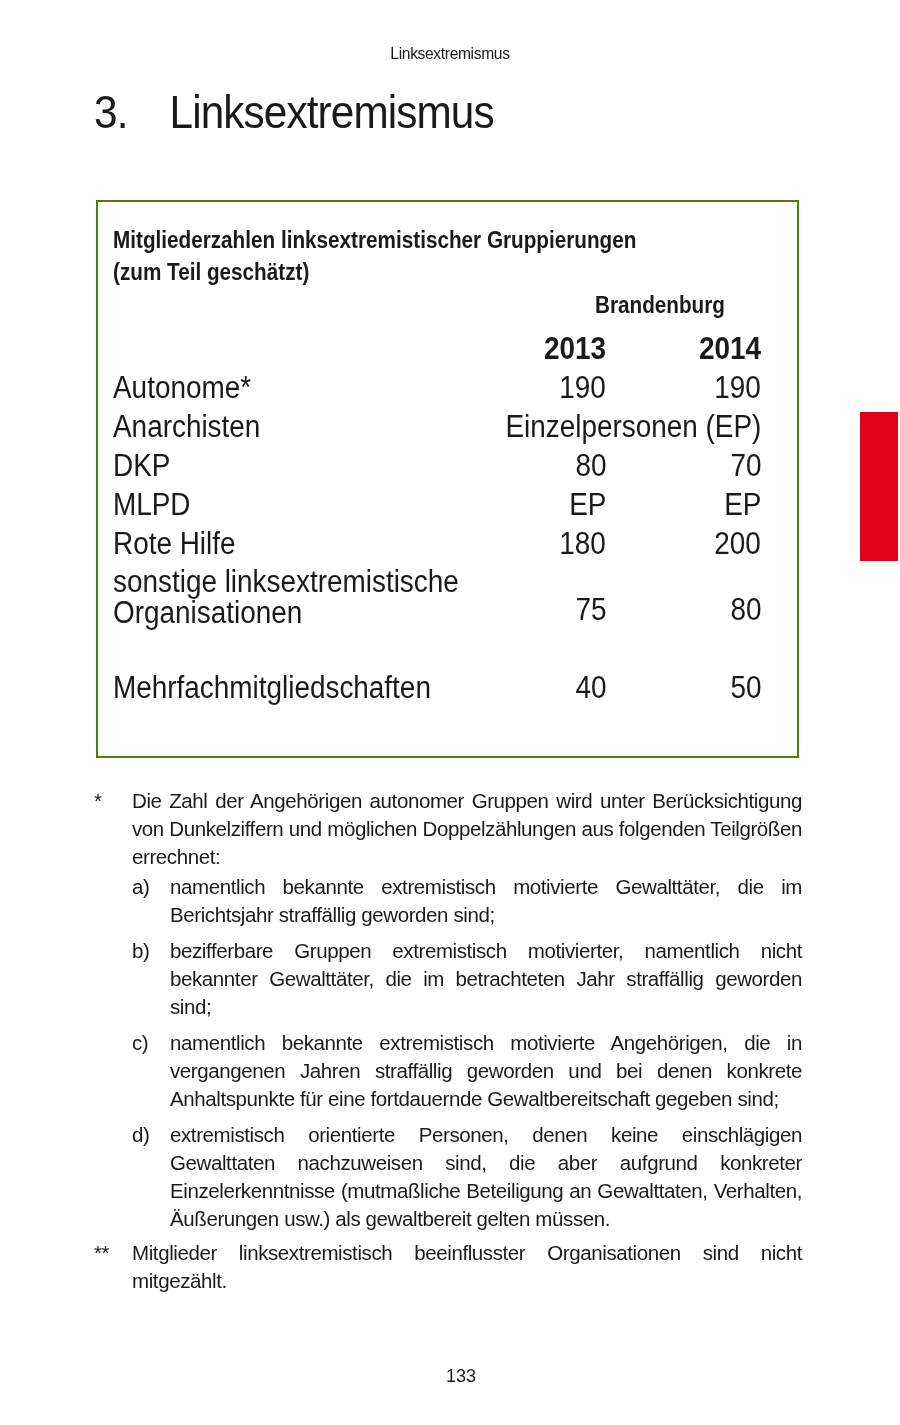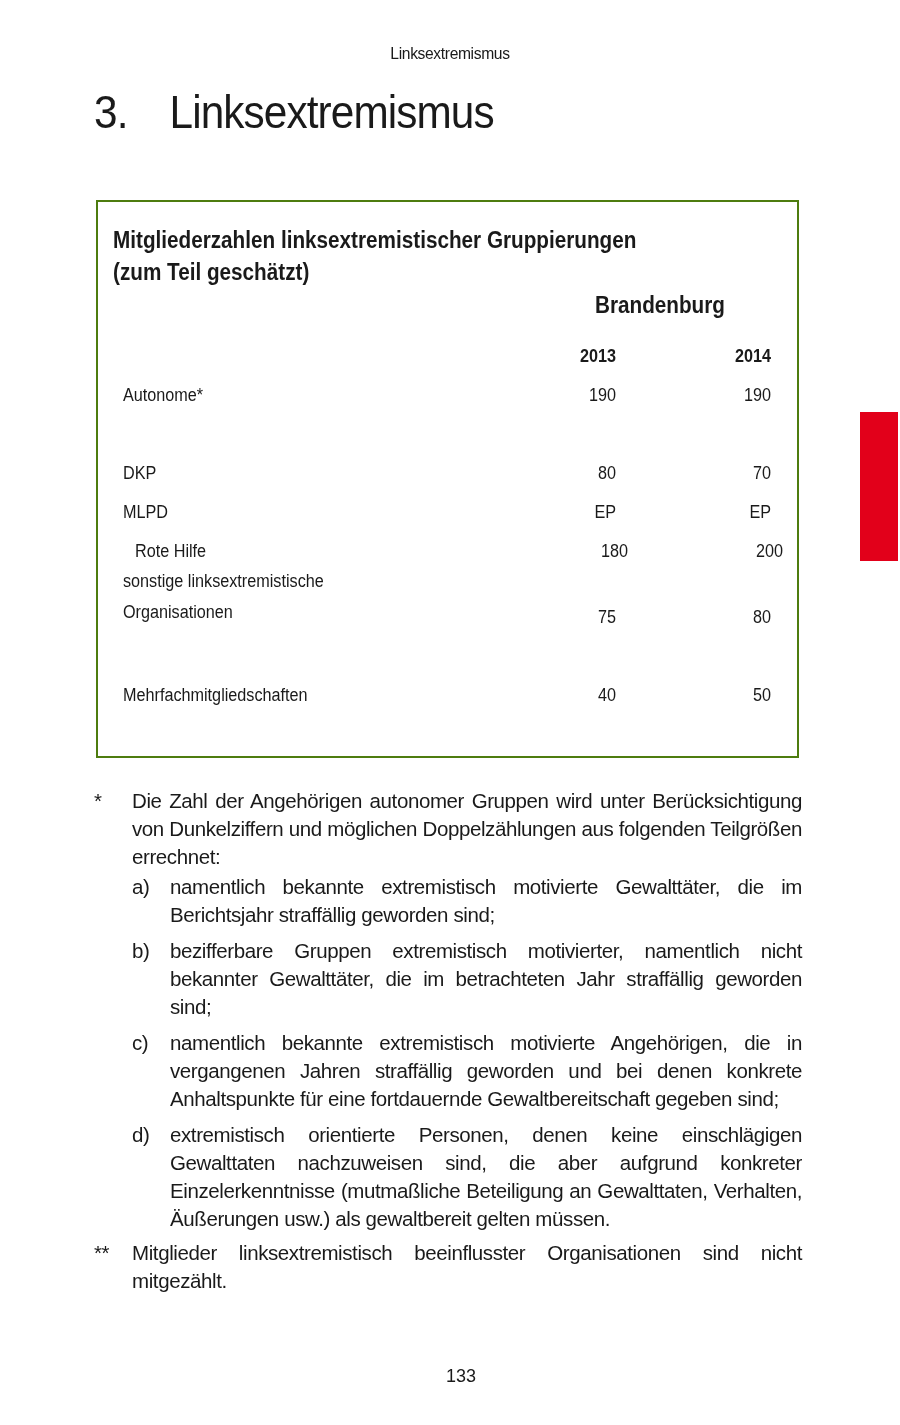--- a/index.html
+++ b/index.html
@@ -25,21 +25,21 @@
     }
     .table-title {
       position: absolute; left: 15px; top: 22px; font-size: 23px; font-weight: bold; line-height: 32px;
       transform-origin: left; transform: scaleX(0.9); white-space: nowrap;
     }
     .region-header {
       position: absolute; left: 462px; width: 200px; top: 90px; text-align: center;
       font-size: 23px; font-weight: bold; transform: scaleX(0.9);
     }
     .row {
-      position: absolute; left: 25px; width: 650px; height: 39px; font-size: 18px;
+      position: absolute; left: 15px; width: 650px; height: 39px; font-size: 31px;
     }
     .row .label {
       position: absolute; left: 0; bottom: 0; white-space: nowrap;
       transform-origin: left; transform: scaleX(0.9);
     }
     .row .v1, .row .v2 {
       position: absolute; bottom: 0; text-align: right; white-space: nowrap;
       transform-origin: right; transform: scaleX(0.9);
     }
     .row .v1 { right: 157px; }
@@ -83,31 +83,35 @@
   <div class="row bold" style="top:126px;">
     <span class="v1">2013</span>
     <span class="v2">2014</span>
   </div>
 
   <div class="row" style="top:165px;">
     <span class="label">Autonome*</span>
     <span class="v1">190</span>
     <span class="v2">190</span>
   </div>
+  <div class="row" style="top:204px;">
+    <span class="label">Anarchisten</span>
+    <span class="span">Einzelpersonen (EP)</span>
+  </div>
   <div class="row" style="top:243px;">
     <span class="label">DKP</span>
     <span class="v1">80</span>
     <span class="v2">70</span>
   </div>
   <div class="row" style="top:282px;">
     <span class="label">MLPD</span>
     <span class="v1">EP</span>
     <span class="v2">EP</span>
   </div>
-  <div class="row" style="top:321px;margin-left:12px;">
+  <div class="row" style="top:321px;">
     <span class="label">Rote Hilfe</span>
     <span class="v1">180</span>
     <span class="v2">200</span>
   </div>
   <div class="row multi" style="top:360px; height:66px;">
     <span class="label">
       <span style="display:block">sonstige linksextremistische</span>
       <span style="display:block">Organisationen</span>
     </span>
     <span class="v1">75</span>

